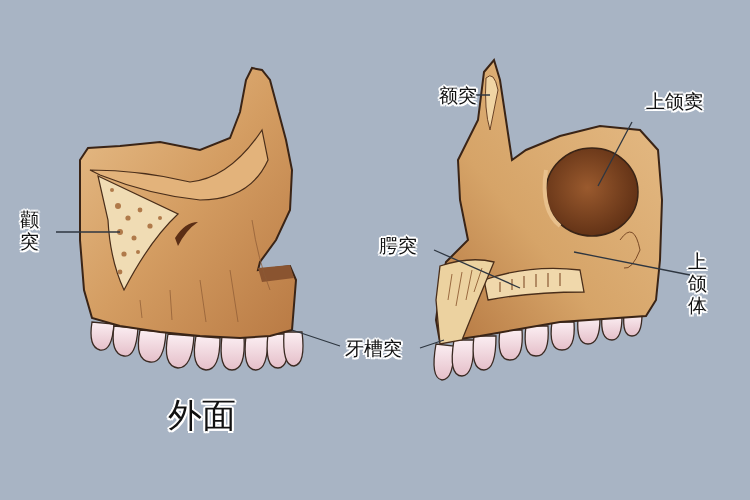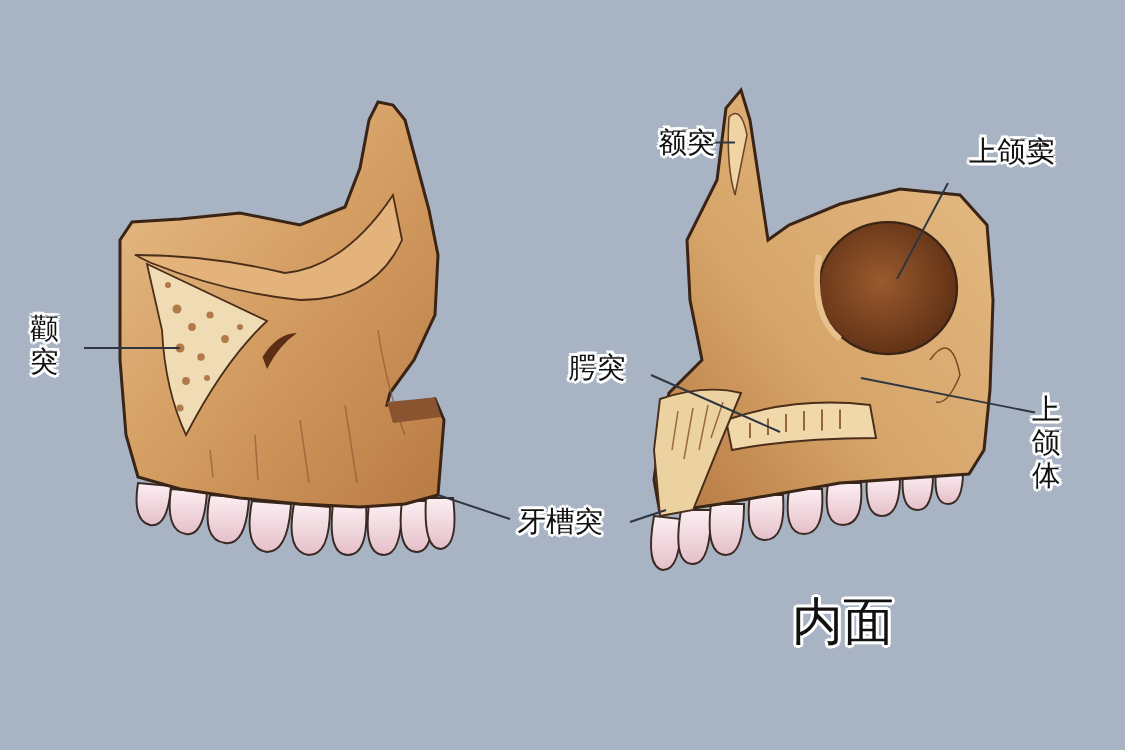--- a/index.html
+++ b/index.html
@@ -135,17 +135,17 @@
     <line x1="340" y1="346" x2="292" y2="330"></line>
     <line x1="420" y1="348" x2="444" y2="340"></line>
   </g>
 </svg>
 
 
 <div class="lbl vert" style="left:20px;top:208px;">颧突</div>
 <div class="lbl" style="left:396px;top:84px;padding-left:43px;">额突</div>
 <div class="lbl" style="left:614px;top:90px;margin-left:32px;">上颌窦</div>
 <div class="lbl" style="left:379px;top:234px;">腭突</div>
-<div class="lbl vert" style="left:688px;top:250px;margin-top:12px;">上颌体</div>
+<div class="lbl vert" style="left:688px;top:250px;">上颌体</div>
 <div class="lbl" style="left:345px;top:338px;font-family:Liberation Serif, serif;">牙槽突</div>
 
-<div class="title" style="left:528px;top:396px;">内面</div>
+<div class="title" style="left:168px;top:396px;">外面</div>
 </div>
 
 </body></html>

